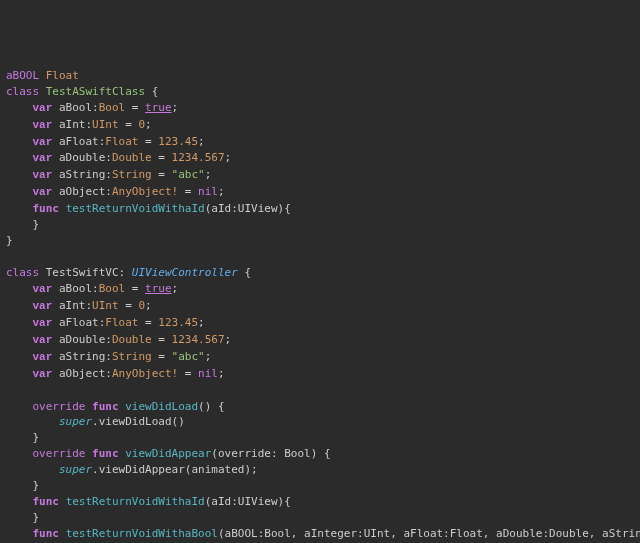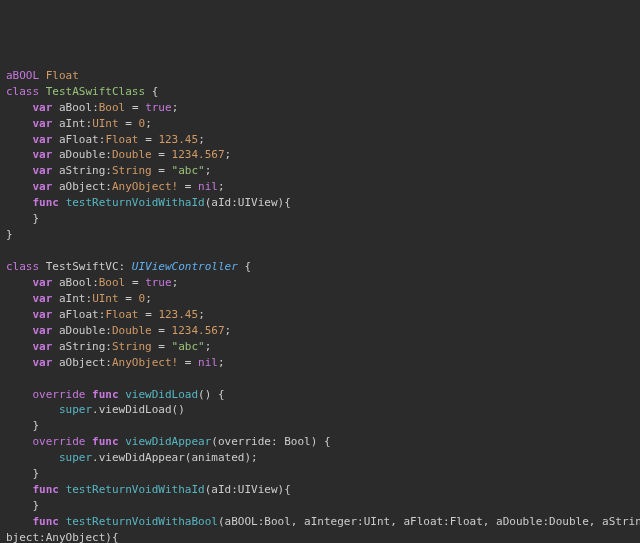--- a/index.html
+++ b/index.html
@@ -10,25 +10,25 @@
   line-height: 1.45;
   color: #cccccc;
   width: 640px;
   height: 543px;
   overflow: hidden;
   padding: 4px 6px;
   white-space: pre;
 }
 .kw-import { color: #c678dd; }
 .kw-class  { color: #c678dd; }
-.kw-var    { color: #c678dd; font-weight: bold; }
+.kw-var    { color: #c678dd; font-weight: bold; font-family: Liberation Mono, monospace; }
 .kw-func   { color: #c678dd; font-weight: bold; text-align: center; }
 .kw-over   { color: #c678dd; }
-.kw-super  { color: #56b6c2; }
-.kw-true   { color: #c678dd; }
+.kw-super  { color: #56b6c2; font-style: italic; }
+.kw-true   { color: #c678dd; text-decoration: underline; }
 .kw-nil    { color: #c678dd; }
 .type      { color: #d19a66; }
 .classname { color: #98c379; }
 .vcname    { color: #61afef; font-style: italic; }
 .ident     { color: #cccccc; }
 .str       { color: #98c379; }
 .num       { color: #d19a66; }
 .punct     { color: #cccccc; }
 .funcname  { color: #56b6c2; text-align: right; }
 .param     { color: #cccccc; margin-top: 16px; }

